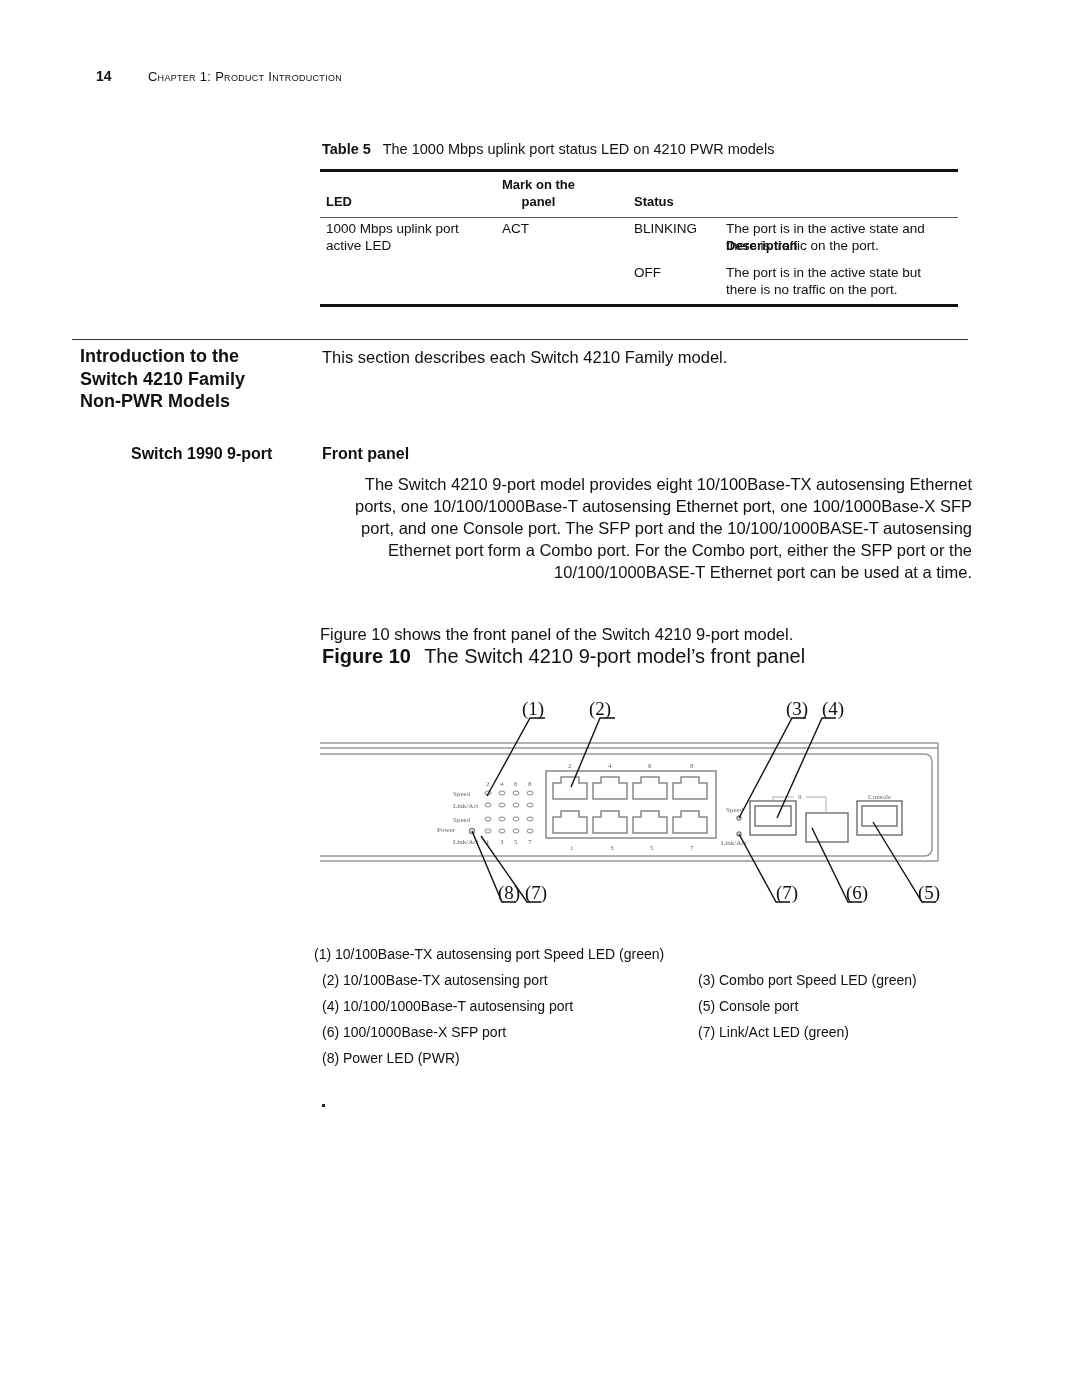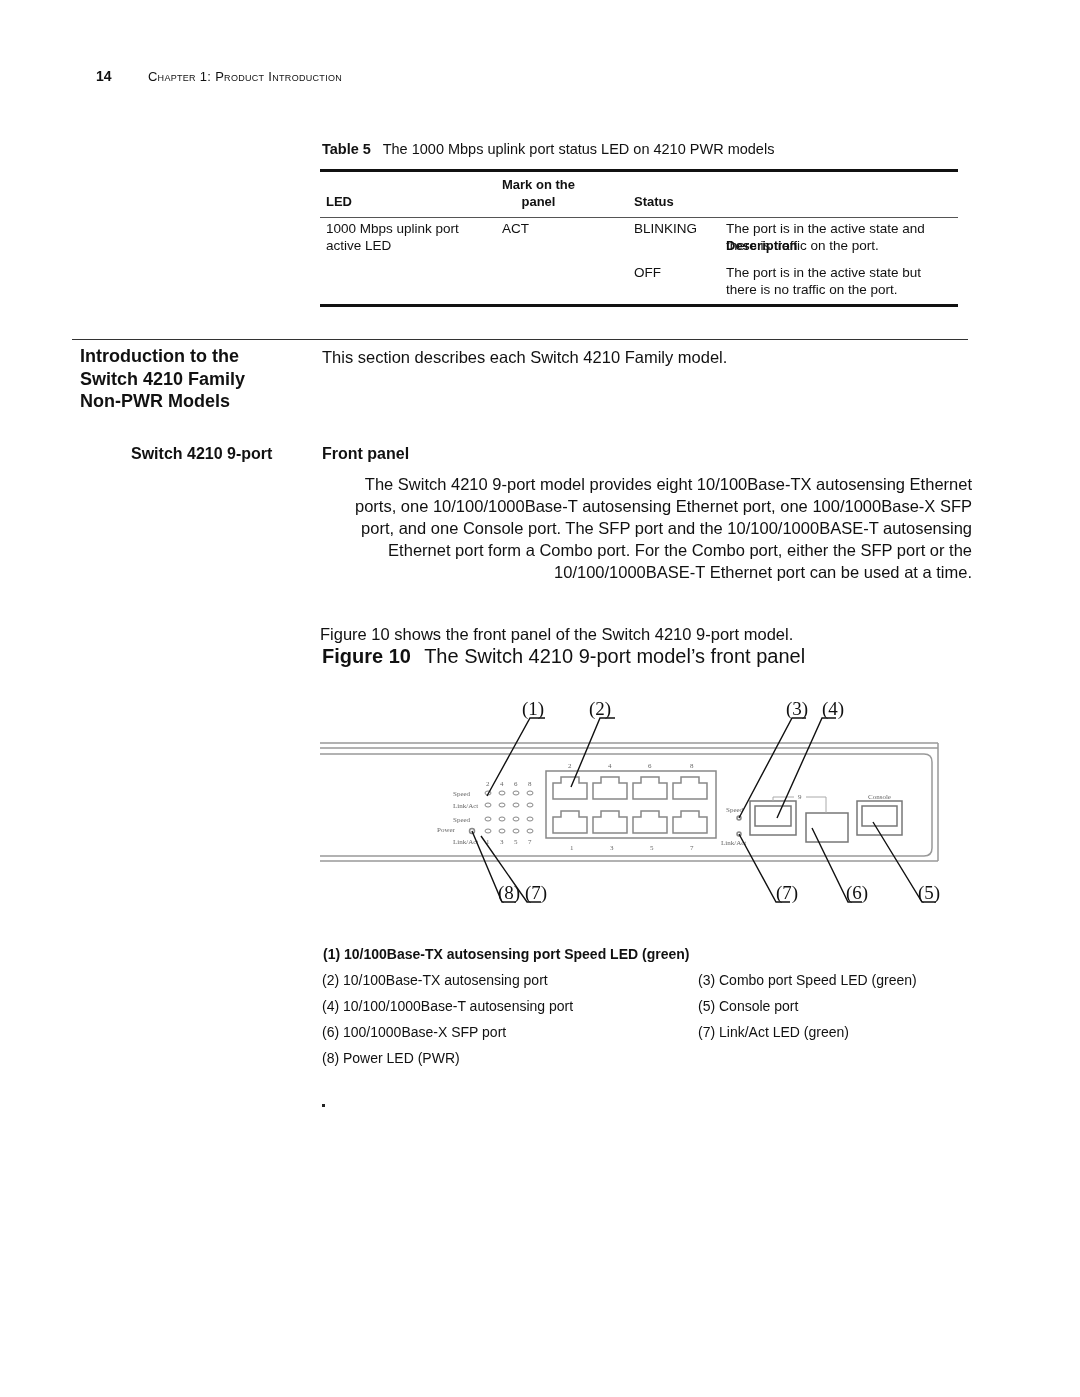--- a/index.html
+++ b/index.html
@@ -72,21 +72,21 @@
 <div class="abs tbl-bot"></div>
 
 <div class="abs sec-rule"></div>
 <div class="abs sec-head">
   <div>Introduction to the</div>
   <div>Switch 4210 Family</div>
   <div>Non-PWR Models</div>
 </div>
 <div class="abs sec-body">This section describes each Switch 4210 Family model.</div>
 
-<div class="abs sub-head">Switch 4210 9-port</div>
+<div class="abs sub-head">Switch 1990 9-port</div>
 <div class="abs sub-title">Front panel</div>
 <div class="abs para">The Switch 4210 9-port model provides eight 10/100Base-TX autosensing Ethernet ports, one 10/100/1000Base-T autosensing Ethernet port, one 100/1000Base-X SFP port, and one Console port. The SFP port and the 10/100/1000BASE-T autosensing Ethernet port form a Combo port. For the Combo port, either the SFP port or the 10/100/1000BASE-T Ethernet port can be used at a time.</div>
 <div class="abs para2">Figure 10 shows the front panel of the Switch 4210 9-port model.</div>
 
 <div class="abs fcap">
   <b>Figure 10</b>
   <span>The Switch 4210 9-port model’s front panel</span>
 </div>
 
 <svg class="abs" style="left:0; top:0;" width="1080" height="1397">
@@ -190,21 +190,21 @@
     <text x="822" y="715">(4)</text>
     <text x="498" y="899">(8)</text>
     <text x="525" y="899">(7)</text>
     <text x="776" y="899">(7)</text>
     <text x="846" y="899">(6)</text>
     <text x="918" y="899">(5)</text>
   </g>
 </svg>
 
 <div>
-  <div class="abs legend-item" style="left:323px; top:946px;font-weight:bold;">(1) 10/100Base-TX autosensing port Speed LED (green)</div>
+  <div class="abs legend-item" style="left:314px; top:946px;">(1) 10/100Base-TX autosensing port Speed LED (green)</div>
   <div class="abs legend-item" style="left:322px; top:972px;">(2) 10/100Base-TX autosensing port</div>
   <div class="abs legend-item" style="left:698px; top:972px;">(3) Combo port Speed LED (green)</div>
   <div class="abs legend-item" style="left:322px; top:998px;">(4) 10/100/1000Base-T autosensing port</div>
   <div class="abs legend-item" style="left:698px; top:998px;">(5) Console port</div>
   <div class="abs legend-item" style="left:322px; top:1024px;">(6) 100/1000Base-X SFP port</div>
   <div class="abs legend-item" style="left:698px; top:1024px;">(7) Link/Act LED (green)</div>
   <div class="abs legend-item" style="left:322px; top:1050px;">(8) Power LED (PWR)</div>
 </div>
 
 <div class="abs dot"></div>

